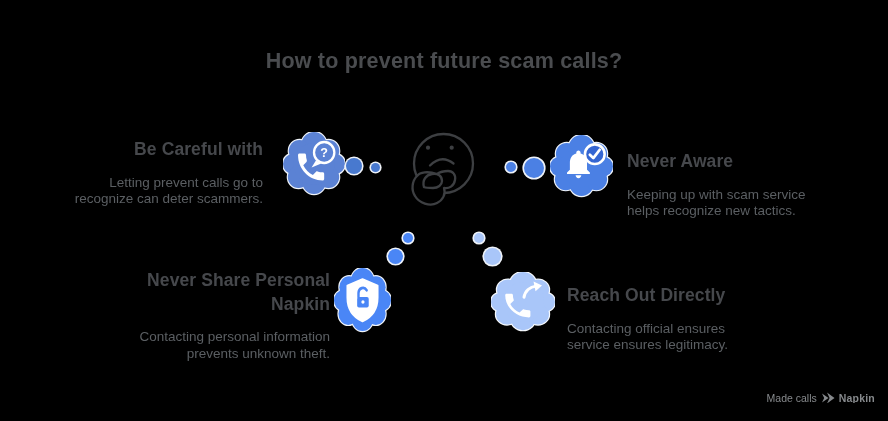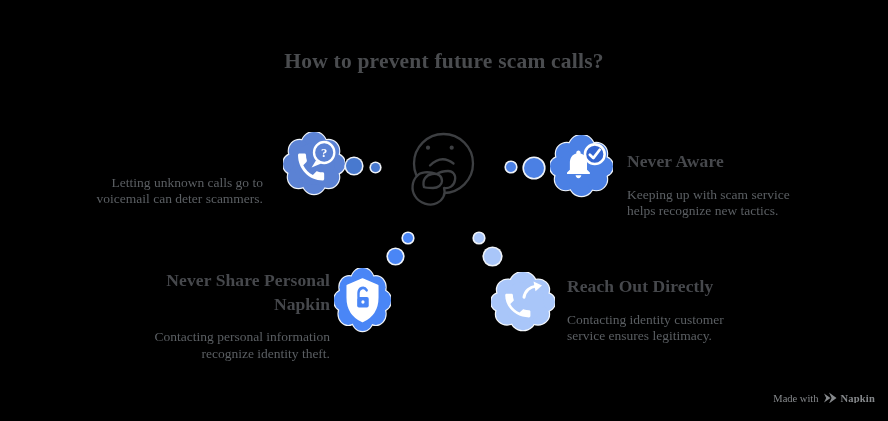--- a/index.html
+++ b/index.html
@@ -1,39 +1,39 @@
 <!DOCTYPE html>
 <html style="--background: #000000; --title_text: #4a4c4f; --heading_text: #46484c; --body_text: #5b5f63; --watermark_text: #86898c; --face_outline: #3d3f42; --cloud1: #5b82d4; --cloud2: #4b80e4; --cloud3: #4a86f6; --cloud4: #a9c6f9; --dot_left: #4879cf; --dot_right: #4b80e4; --dot_bottom_left: #4a86f6; --dot_bottom_right: #a9c6f9; --check_badge_fill: #3566d2; --lock_glyph: #4a86f6; --glyph_white: #ffffff;"><head>
 <meta charset="utf-8">
 <style>
   html,body { margin:0; padding:0; background:#000; }
   .canvas {
     position:relative; width:888px; height:403px; overflow:hidden;
     background:var(--background,#000);
-    font-family:Liberation Serif, serif;
+    font-family:Liberation Sans, sans-serif;
   }
   .abs { position:absolute; }
   h1.title {
     position:absolute; left:0; right:0; top:47px; margin:0;
     text-align:center; font-size:21.5px; line-height:28px; font-weight:700;
     color:var(--title_text,#4a4c4f); letter-spacing:.2px;
   }
   section.txt { position:absolute; }
   section.txt h2 {
     margin:0; font-size:17.5px; line-height:23.5px; font-weight:700;
     color:var(--heading_text,#46484c); letter-spacing:.1px;
   }
   section.txt p {
     margin:13px 0 0 0; font-size:13.5px; line-height:16.5px; font-weight:400;
     color:var(--body_text,#5b5f63);
   }
   .s1 { left:30px;  top:138px; width:233px; text-align:right; }
   .s2 { left:627px; top:150px; width:225px; text-align:left; }
   .s3 { left:68px;  top:269px; width:262px; text-align:right; }
-  .s4 { left:567px; top:275px; width:235px; text-align:left; }
+  .s4 { left:567px; top:284px; width:235px; text-align:left; }
 
   .dot {
     position:absolute; display:block; border-radius:50%;
     box-shadow:0 0 0 1.6px #eef2f8;
   }
   .dot-l  { background:var(--dot_left,#4879cf); }
   .dot-r  { background:var(--dot_right,#4b80e4); }
   .dot-bl { background:var(--dot_bottom_left,#4a86f6); }
   .dot-br { background:var(--dot_bottom_right,#a9c6f9); }
 
@@ -61,22 +61,22 @@
         <circle cx="32" cy="50" r="12"></circle>
           <circle cx="47" cy="45" r="11"></circle>
           <circle cx="32" cy="32" r="21"></circle>
       </g>
     </defs>
   </svg>
 
   <h1 class="title">How to prevent future scam calls?</h1>
 
   <section class="txt s1">
-    <h2><br></h2>
-    <p><span>Letting unknown calls go to</span><br><span>voicemail can deter scammers.</span></p>
+    <h2><span>Be Careful with</span><br></h2>
+    <p><span>Letting prevent calls go to</span><br><span>recognize can deter scammers.</span></p>
   </section>
 
   <svg class="abs" style="left:283px;top:132px" width="62" height="64" viewBox="0 0 64 64" preserveAspectRatio="none">
     <use href="#cloudshape" style="fill:var(--cloud1);stroke:#f0f4f9;stroke-width:2.4"></use>
     <use href="#cloudshape" style="fill:var(--cloud1)"></use>
     <g transform="translate(11,17) scale(1.5)" style="fill:var(--glyph_white)">
       <path d="M6.62 10.79c1.44 2.83 3.76 5.14 6.59 6.59l2.2-2.2c.27-.27.67-.36 1.02-.24 1.12.37 2.33.57 3.57.57.55 0 1 .45 1 1V20c0 .55-.45 1-1 1-9.39 0-17-7.61-17-17 0-.55.45-1 1-1h3.5c.55 0 1 .45 1 1 0 1.25.2 2.45.57 3.57.11.35.03.74-.24 1.02l-2.2 2.2z"></path>
     </g>
     <path d="M34,28.5 L29.5,35.5 L39.5,31.5 Z" style="fill:var(--glyph_white)"></path>
     <circle cx="42.5" cy="20.5" r="10.5" style="fill:var(--cloud1);stroke:#fff;stroke-width:2.4"></circle>
@@ -117,21 +117,21 @@
     <p><span>Keeping up with scam service</span><br><span>helps recognize new tactics.</span></p>
   </section>
 
   <i class="dot dot-bl" style="left:403px;top:233px;width:10px;height:10px"></i>
   <i class="dot dot-bl" style="left:388px;top:249px;width:15px;height:15px"></i>
   <i class="dot dot-br" style="left:474px;top:233px;width:10px;height:10px"></i>
   <i class="dot dot-br" style="left:484px;top:248px;width:17px;height:17px"></i>
 
   <section class="txt s3">
     <h2><span>Never Share Personal</span><br><span>Napkin</span></h2>
-    <p><span>Contacting personal information</span><br><span>recognize identity theft.</span></p>
+    <p><span>Contacting personal information</span><br><span>prevents unknown theft.</span></p>
   </section>
 
   <svg class="abs" style="left:334px;top:268px" width="57" height="65" viewBox="0 0 64 64" preserveAspectRatio="none">
     <use href="#cloudshape" style="fill:var(--cloud3);stroke:#f0f4f9;stroke-width:2.4"></use>
     <use href="#cloudshape" style="fill:var(--cloud3)"></use>
     <path d="M32,11 L49,17.5 V29 C49,40.5 42,48.5 32,52.5 C22,48.5 15,40.5 15,29 V17.5 Z" style="fill:#fff;stroke:#fff;stroke-width:2;stroke-linejoin:round"></path>
     <path d="M27.5,28.5 v-4 a5,5 0 0 1 9.2,-2.6" style="fill:none;stroke:var(--lock_glyph);stroke-width:2.7;stroke-linecap:round"></path>
     <rect x="26" y="28.5" width="13" height="10.5" rx="2" style="fill:var(--lock_glyph)"></rect>
     <circle cx="32.5" cy="33.5" r="1.8" style="fill:#fff"></circle>
   </svg>
@@ -141,25 +141,25 @@
     <use href="#cloudshape" style="fill:var(--cloud4)"></use>
     <g transform="translate(10,19) scale(1.4)" style="fill:var(--glyph_white)">
       <path d="M6.62 10.79c1.44 2.83 3.76 5.14 6.59 6.59l2.2-2.2c.27-.27.67-.36 1.02-.24 1.12.37 2.33.57 3.57.57.55 0 1 .45 1 1V20c0 .55-.45 1-1 1-9.39 0-17-7.61-17-17 0-.55.45-1 1-1h3.5c.55 0 1 .45 1 1 0 1.25.2 2.45.57 3.57.11.35.03.74-.24 1.02l-2.2 2.2z"></path>
     </g>
     <path d="M33,27 C34,20 39,15.5 45,15" style="fill:none;stroke:#fff;stroke-width:3;stroke-linecap:round"></path>
     <path d="M42.5,10 L51,14.5 L44.5,20.5 Z" style="fill:#fff"></path>
   </svg>
 
   <section class="txt s4">
     <h2><span>Reach Out Directly</span></h2>
-    <p><span>Contacting identity customer</span><br><span>service ensures legitimacy.</span></p>
+    <p><span>Contacting official ensures</span><br><span>service ensures legitimacy.</span></p>
   </section>
 
   <div class="watermark">
-    <span>Made with</span>
+    <span>Made calls</span>
     <svg width="14" height="12" viewBox="0 0 14 12">
       <path d="M1,1.5 L7.5,6 L1,10.5 L3.2,6 Z" style="fill:var(--watermark_text)"></path>
       <path d="M6,0.5 L13.5,6 L6,11.5 L8.6,6 Z" style="fill:var(--watermark_text)"></path>
     </svg>
     <span class="brand">Napkin</span>
   </div>
 
 </div>
 
 </body></html>

